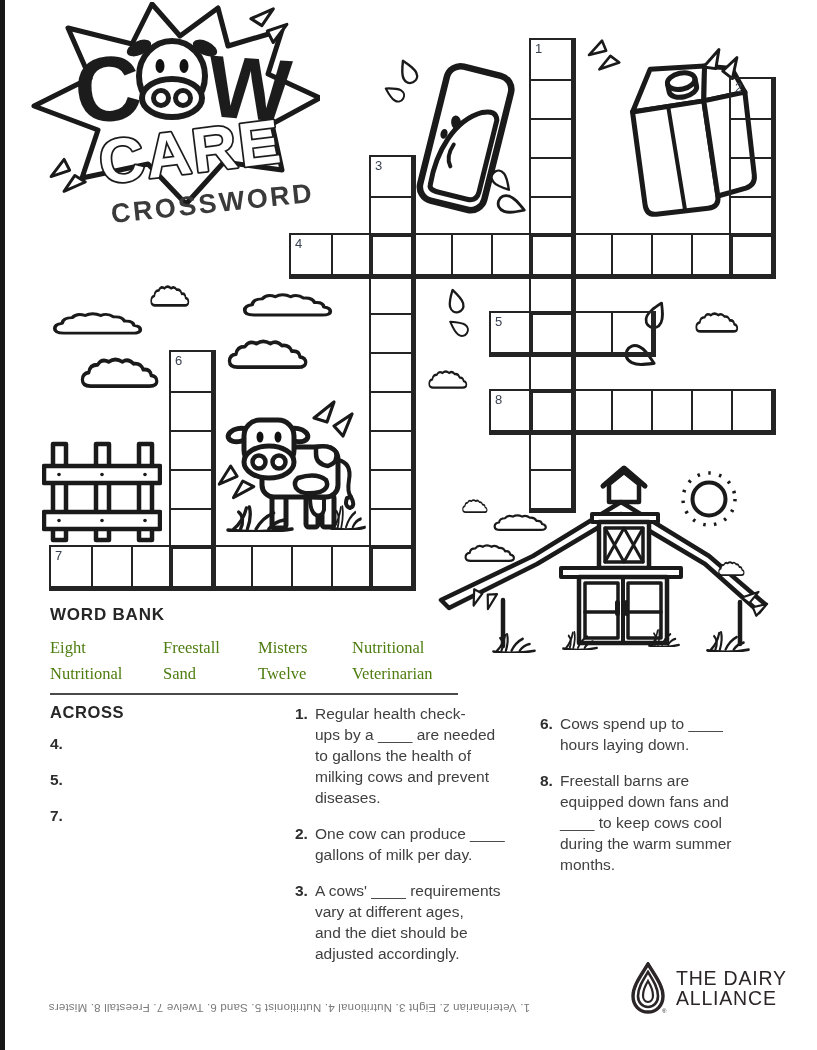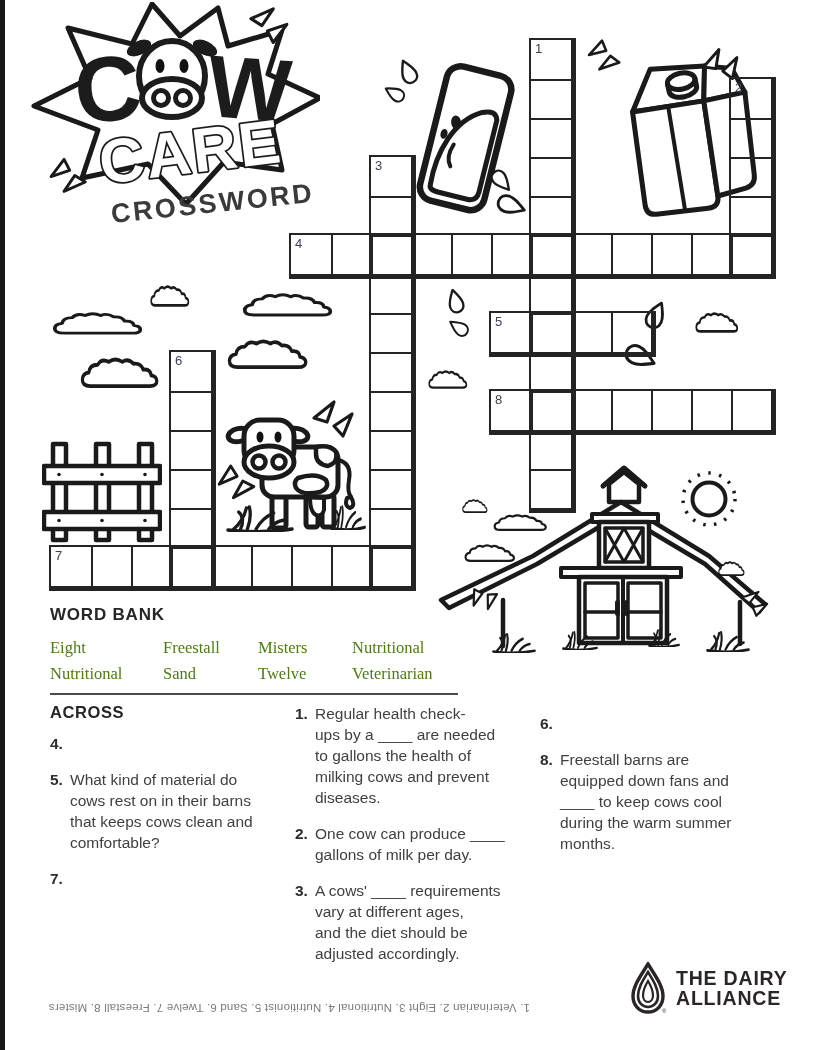--- a/index.html
+++ b/index.html
@@ -45,21 +45,21 @@
   .clue { display:flex; margin-bottom:15px; font-size:15.5px; line-height:21px; color:#3f3f3f; }
   .cnum { font-weight:bold; color:#2d2d2d; flex:0 0 20px; }
   .ctext { white-space:pre-line; }
 
   
   .answer-key { position:absolute; left:52px; top:996px; width:478px; height:18px;
                 transform:rotate(180deg); font-size:11.5px; letter-spacing:.2px;
                 color:#7a7a7a; z-index:4; white-space:nowrap; }
   .tda { position:absolute; left:628px; top:962px; display:flex; align-items:center;
          gap:8px; z-index:4; }
-  .tda-text { font-weight:bold; font-size:19.5px; line-height:20.5px; letter-spacing:.8px;
+  .tda-text { font-weight:normal; font-size:19.5px; line-height:20.5px; letter-spacing:.8px;
               color:#2b2527; }
 </style>
 </head>
 <body>
 
 <div class="page">
 
   <div class="edge-strip"></div>
 
   <div class="art" style="left:20px;top:2px;width:300px;height:228px;">
@@ -537,24 +537,20 @@
   <div class="wb-divider"></div>
 
   <div class="clues" id="clues">
       <div class="clue-col c0">
         <div class="clue-head">ACROSS</div>
         <div class="clue">
           <span class="cnum">4.</span>
         </div>
         <div class="clue">
           <span class="cnum">5.</span>
-          <span class="ctext">What kind of material do
-cows rest on in their barns
-that keeps cows clean and
-comfortable?</span>
         </div>
         <div class="clue">
           <span class="cnum">7.</span>
         </div>
       </div>
       <div class="clue-col c1">
         <div class="clue">
           <span class="cnum">1.</span>
           <span class="ctext">Regular health check-
 ups by a ____ are needed
@@ -571,20 +567,22 @@
           <span class="cnum">3.</span>
           <span class="ctext">A cows' ____ requirements
 vary at different ages,
 and the diet should be
 adjusted accordingly.</span>
         </div>
       </div>
       <div class="clue-col c2">
         <div class="clue">
           <span class="cnum">6.</span>
+          <span class="ctext">Cows spend up to ____
+hours laying down.</span>
         </div>
         <div class="clue">
           <span class="cnum">8.</span>
           <span class="ctext">Freestall barns are
 equipped down fans and
 ____ to keep cows cool
 during the warm summer
 months.</span>
         </div>
       </div>

